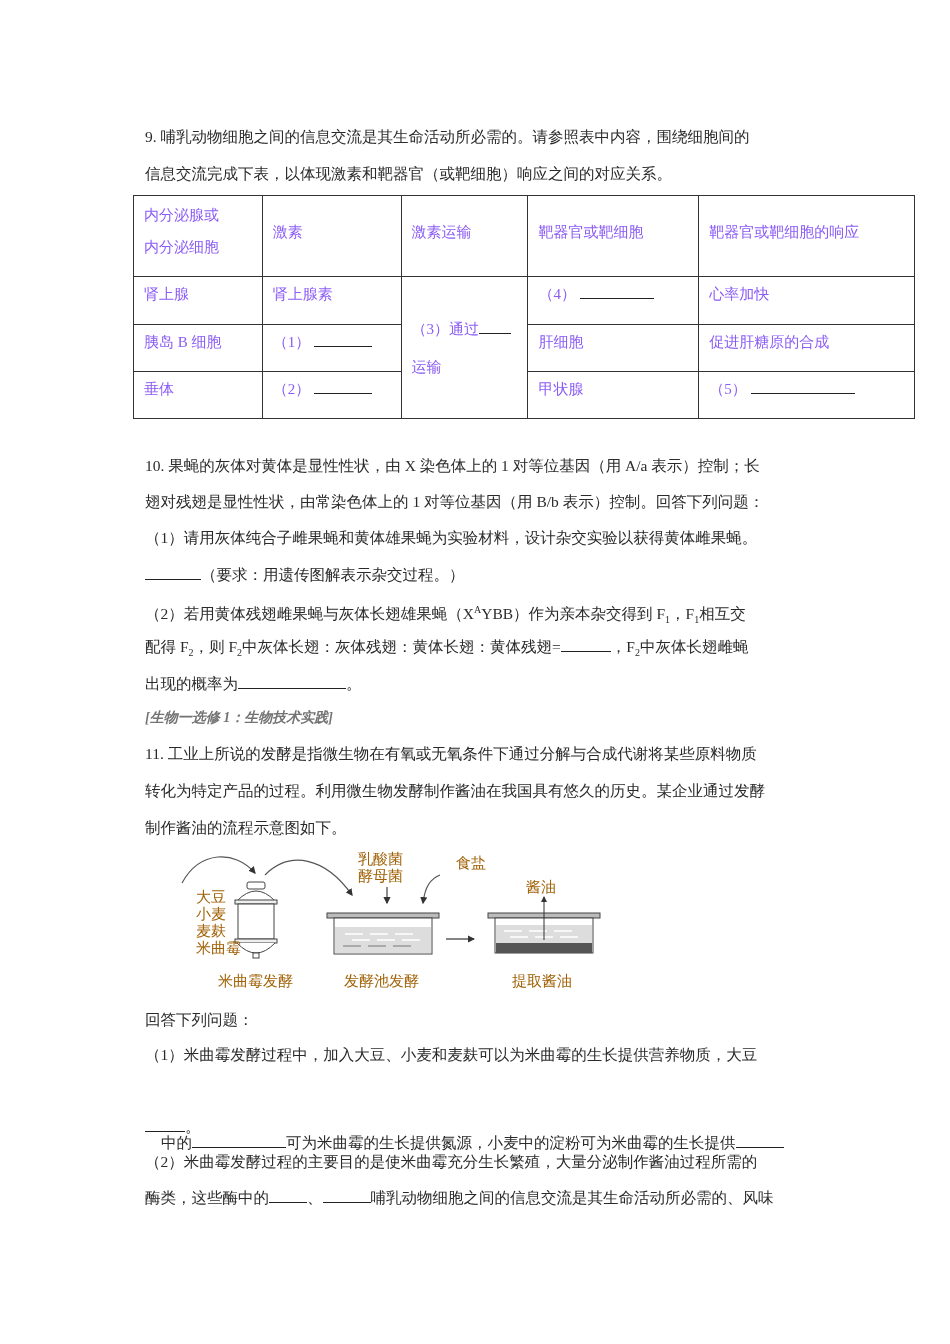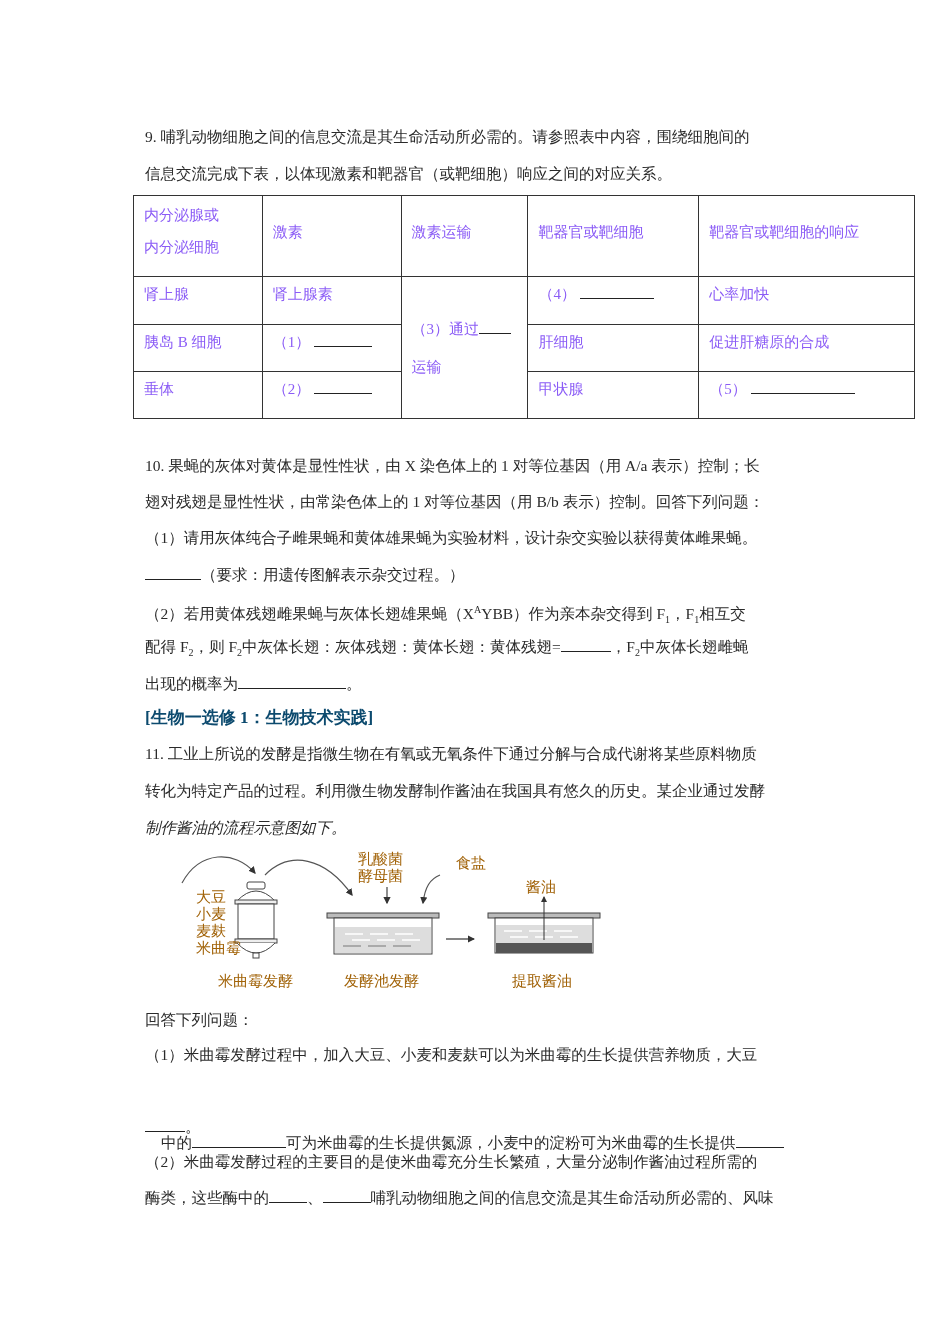--- a/index.html
+++ b/index.html
@@ -2,21 +2,21 @@
 <html><head>
 <meta charset="utf-8">
 <style>
   * { box-sizing: border-box; margin: 0; padding: 0; }
   html, body { width: 950px; height: 1344px; background: #ffffff; overflow: hidden; }
   body { position: relative; font-family: "Liberation Serif", "DejaVu Serif", serif; color: #222; }
 
   .line { position: absolute; left: 145px; font-size: 15.5px; line-height: 20px; white-space: nowrap; color: #2a2a2a; }
   .blank { display: inline-block; border-bottom: 1px solid #222; height: 14px; vertical-align: baseline; }
   sub, sup { font-size: 10px; }
-  .bold-head { font-weight: bold; font-size: 17px; color: #0c4a6e; }
+  .bold-head { font-weight: bold; font-size: 14px; color: #737373; font-style: italic; }
 
   
   table.hormone { position: absolute; left: 133px; top: 195px; width: 782px; height: 224px; border-collapse: collapse; }
   table.hormone td { border: 1.5px solid #333; font-size: 15px; color: #8b5cf6; padding: 0 10px; vertical-align: top; line-height: 32px; }
   table.hormone tr.hdr td { height: 81px; padding-top: 3px; }
   table.hormone tr.r td { height: 47px; padding-top: 5px; line-height: 24px; }
   .col1 { width: 129px; } .col2 { width: 139px; } .col3 { width: 127px; } .col4 { width: 171px; } .col5 { width: 216px; }
   .hdr-mid { padding-top: 20px !important; }
   .merged { vertical-align: middle !important; line-height: 38px !important; padding-top: 0 !important; }
 
@@ -80,21 +80,21 @@
   <span>配得 F</span><sub>2</sub><span>，则 F</span><sub>2</sub><span>中灰体长翅：灰体残翅：黄体长翅：黄体残翅=</span><span class="blank" style="width:50px;"></span><span>，F</span><sub>2</sub><span>中灰体长翅雌蝇</span>
 </div>
 <div class="line" style="top:674px;">
   <span>出现的概率为</span><span class="blank" style="width:108px;"></span><span>。</span>
 </div>
 
 <div class="line bold-head" style="top:708px;">[生物一选修 1：生物技术实践]</div>
 
 <div class="line" style="top:744px;">11. 工业上所说的发酵是指微生物在有氧或无氧条件下通过分解与合成代谢将某些原料物质</div>
 <div class="line" style="top:781px;">转化为特定产品的过程。利用微生物发酵制作酱油在我国具有悠久的历史。某企业通过发酵</div>
-<div class="line" style="top:818px;font-style:italic;">制作酱油的流程示意图如下。</div>
+<div class="line" style="top:818px;">制作酱油的流程示意图如下。</div>
 
 <div class="diagram">
   <svg width="480" height="150" viewBox="0 0 480 150" style="position:absolute;left:0;top:0;">
     <defs>
       <marker id="ah" markerWidth="6" markerHeight="6" refX="5" refY="3" orient="auto">
         <path d="M0,0 L6,3 L0,6 z" fill="#333"></path>
       </marker>
     </defs>
 
     <path d="M42,38 C60,5 95,5 115,28" fill="none" stroke="#555" stroke-width="1.2" marker-end="url(#ah)"></path>

